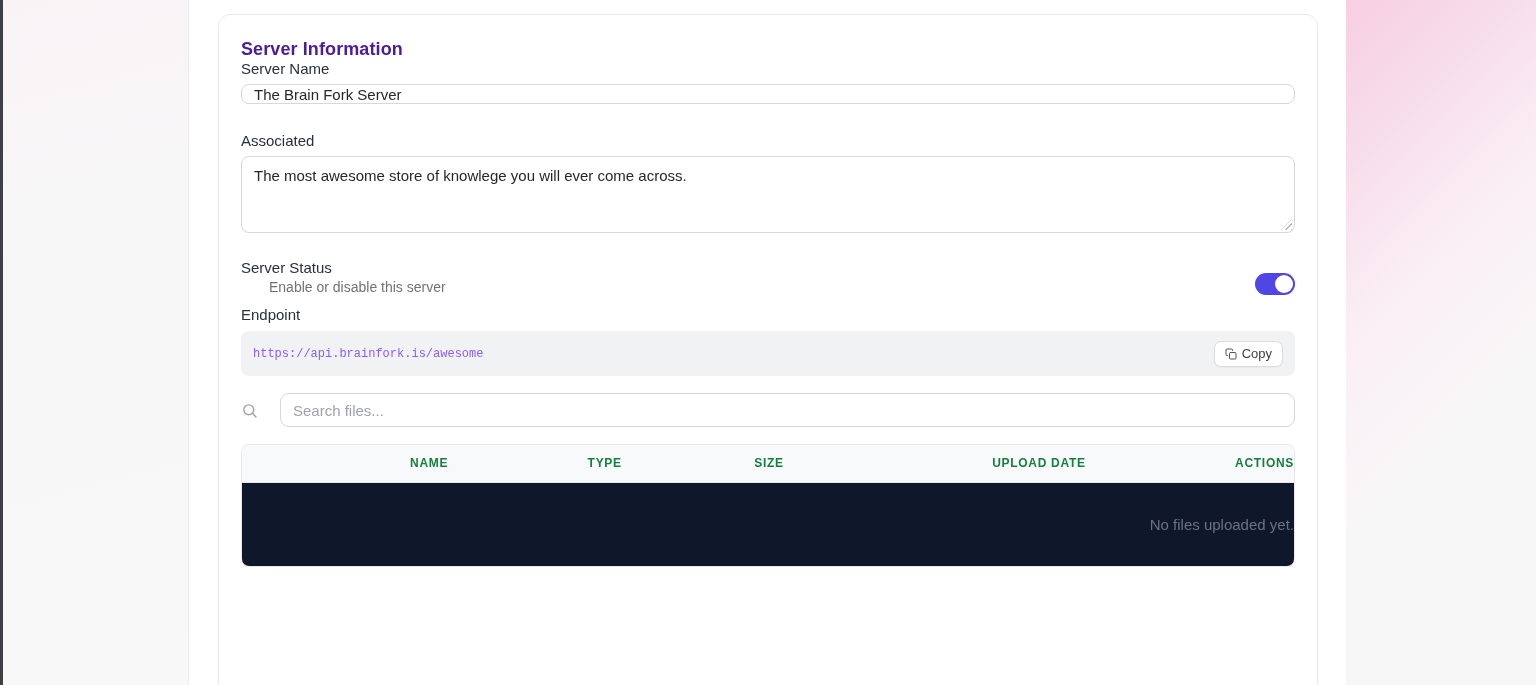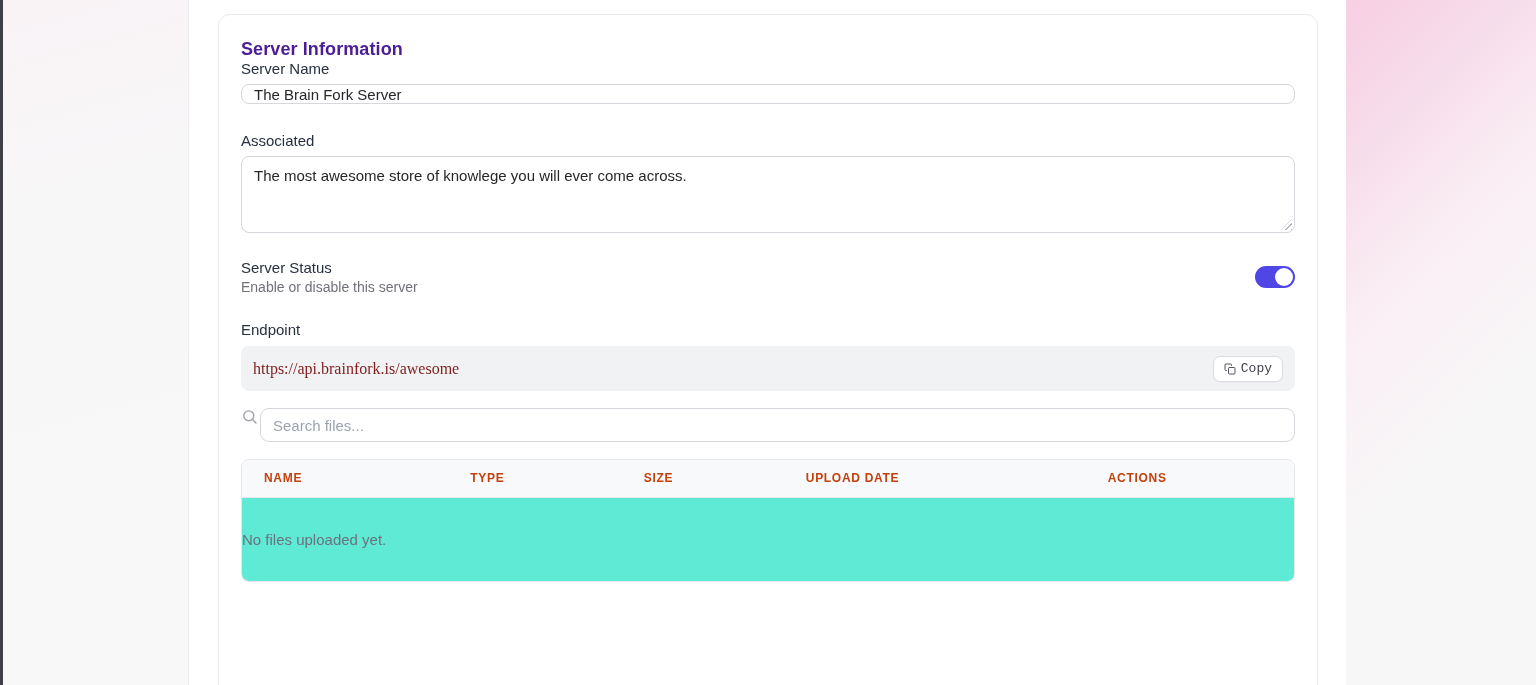--- a/index.html
+++ b/index.html
@@ -67,85 +67,85 @@
     background: #ffffff; outline: none; display: block;
   }
   .resize-handle {
     position: absolute; right: 3px; bottom: 3px; width: 11px; height: 11px;
     background: repeating-linear-gradient(135deg, transparent 0 2.5px, #b9b9c0 2.5px 4px);
     clip-path: polygon(100% 0, 100% 100%, 0 100%);
   }
 
   .status-row {
     margin-top: 26px;
-    display: flex; align-items: center; justify-content: space-between;
-  }
-  .status-help { font-size: 14px; color: #71717a; margin-top: 3px; }
+    display: flex; align-items: flex-end; justify-content: space-between;
+  }
+  .status-help { font-size: 14px; color: #71717a; margin-top: 3px; margin-left: 28px; }
   .toggle {
     width: 40px; height: 22px; border-radius: 11px;
     background: #4f46e5; position: relative; cursor: pointer; flex: none;
   }
   .toggle-knob {
     position: absolute; top: 2px; right: 2px; width: 18px; height: 18px;
     border-radius: 50%; background: #ffffff;
   }
 
-  .endpoint-label { margin-top: 26px; }
+  .endpoint-label { margin-top: 11px; }
   .endpoint-box {
     margin-top: 8px; height: 45px;
     background: #f1f2f4; border-radius: 8px;
     display: flex; align-items: center; justify-content: space-between;
     padding: 0 12px;
   }
   .endpoint-url {
-    font-family: Liberation Serif, serif;
-    font-size: 16px; color: #7f1d1d; letter-spacing: 0px;
+    font-family: Liberation Mono, monospace;
+    font-size: 12px; color: #8b5cf6; letter-spacing: 0px;
   }
   .copy-btn {
     display: inline-flex; align-items: center; gap: 5px;
     height: 26px; padding: 0 10px;
     background: #ffffff; border: 1px solid #dcdce1; border-radius: 7px;
-    font-size: 13px; color: #3f3f46; font-family: Liberation Mono, monospace;
+    font-size: 13px; color: #3f3f46; font-family: Liberation Sans, sans-serif;
     cursor: pointer; box-shadow: 0 1px 1px rgba(16,24,40,0.03);
   }
   .copy-btn svg { display: block; color: #52525b; }
 
   .files-title { margin-top: 37px; }
   .search-row {
     margin-top: 17px;
-    display: flex; gap: 2px;
+    display: flex; align-items: center; gap: 22px;
   }
   .search-icon { color: #a1a1aa; flex: none; display: flex; }
   .search-input {
     flex: 1; height: 34px;
     border: 1px solid #d6d6dc; border-radius: 9px;
     padding: 0 12px; font-size: 15px; color: #27272a;
     font-family: "Liberation Sans", sans-serif; outline: none;
   }
   .search-input::placeholder { color: #9ca3af; }
 
   .files-table-wrap {
     margin-top: 17px;
     border: 1px solid #e7e7ea; border-radius: 8px; overflow: hidden;
   }
   table.files-table { width: 100%; border-collapse: collapse; }
   .files-table thead tr { background: #f8f9fb; border-bottom: 1px solid #e7e7ea; }
   .files-table th {
-    text-align: left; height: 37px; padding: 0 0 0 22px;
+    text-align: right; height: 37px; padding: 0 0 0 22px;
     font-size: 12px; font-weight: 600; letter-spacing: 0.7px;
-    color: #c2410c; text-transform: uppercase; white-space: nowrap;
+    color: #15803d; text-transform: uppercase; white-space: nowrap;
   }
   .files-table th.col-name { width: 19.6%; }
   .files-table th.col-type { width: 16.5%; }
   .files-table th.col-size { width: 15.4%; }
   .files-table th.col-upload { width: 28.7%; }
   .files-table th.col-actions { width: 19.8%; }
   .files-table td.empty-cell {
-    height: 84px; text-align: left; vertical-align: middle;
-    font-size: 15px; color: #6b7280; background: #5eead4;
+    height: 84px; text-align: right; vertical-align: middle;
+    font-size: 15px; color: #6b7280; background: #0f172a;
   }
 </style>
 </head>
 <body>
 
 <div class="edge-bar"></div>
 <div class="left-strip"></div>
 <div class="right-strip"></div>
 
 <div class="main-area">

